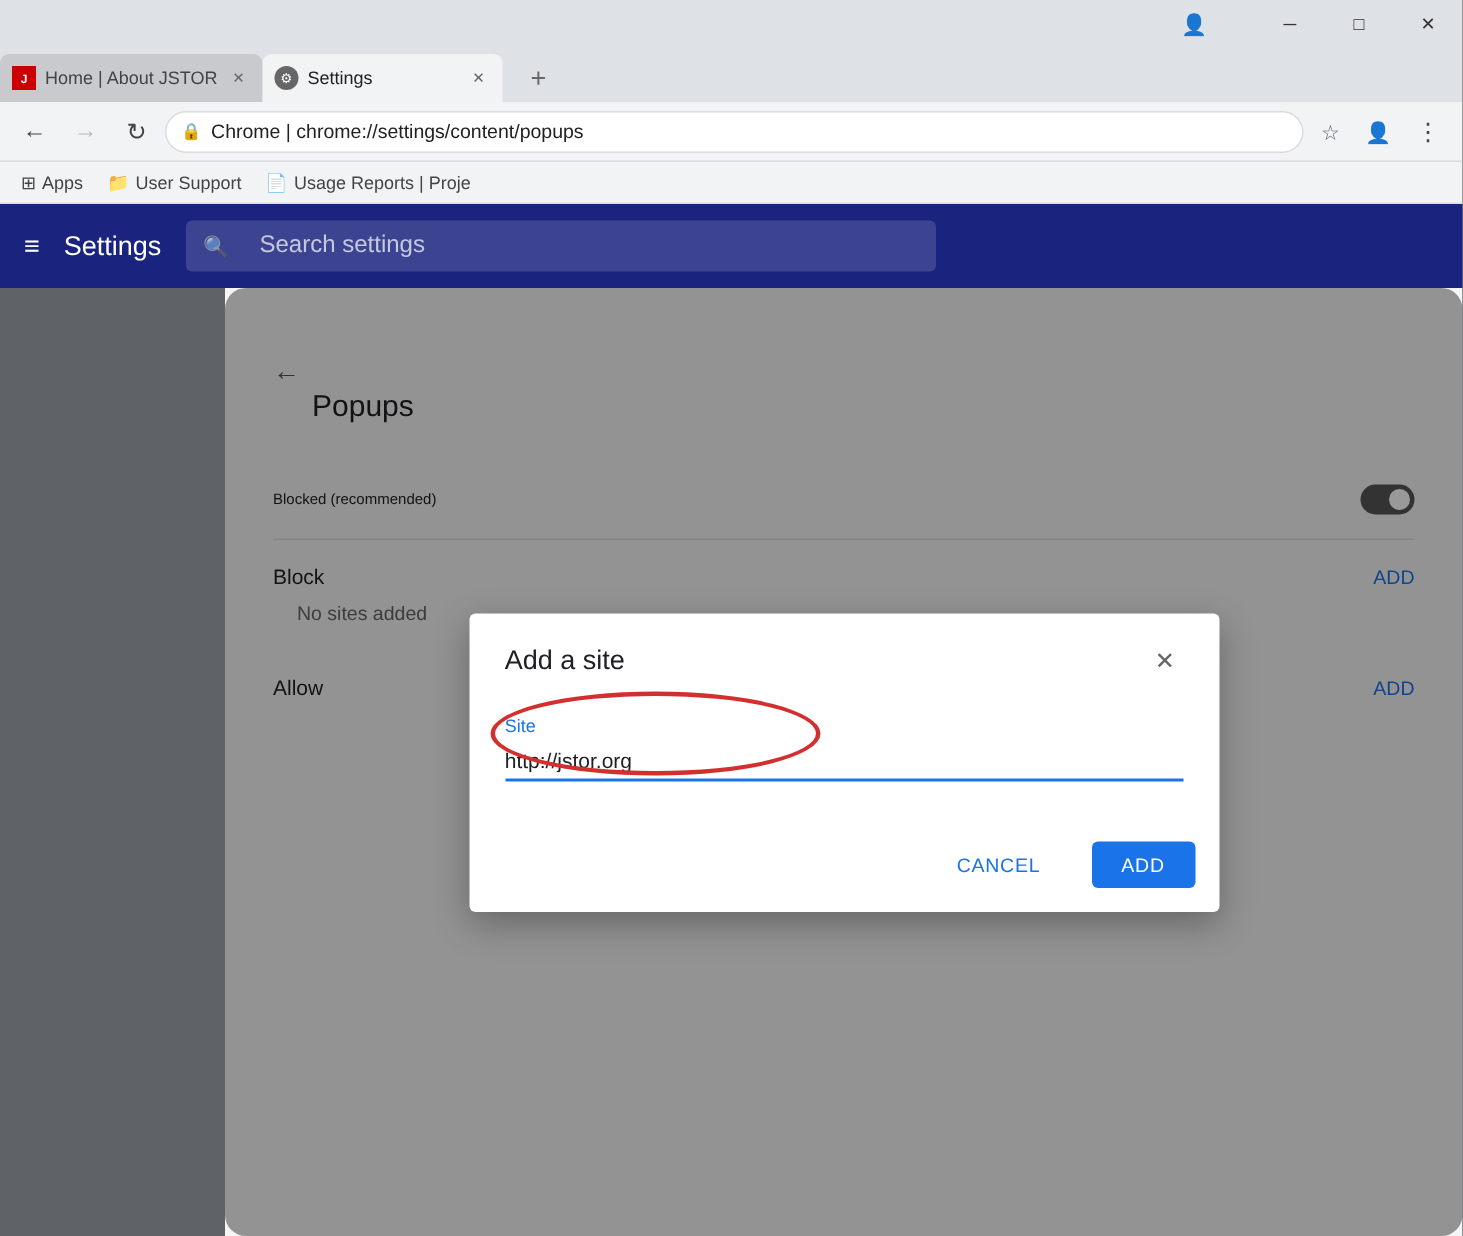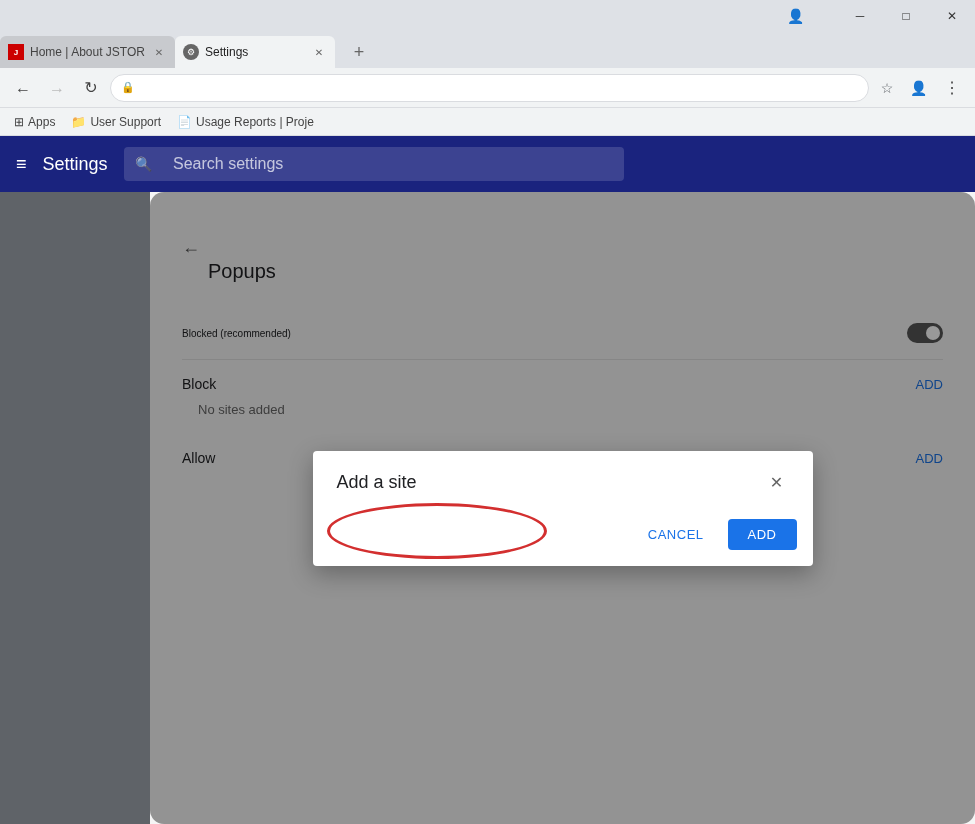--- a/index.html
+++ b/index.html
@@ -389,21 +389,21 @@
       border: 3px solid #d32f2f;
       border-radius: 50%;
       pointer-events: none;
       z-index: 200;
     }
 
     .dialog-actions {
       display: flex;
       align-items: center;
       justify-content: flex-end;
-      gap: 8px;
+      gap: 18px;
       padding: 8px 16px 16px 16px;
     }
     .btn-cancel {
       border: none;
       background: transparent;
       color: #1a73e8;
       font-size: 13px;
       font-weight: 500;
       cursor: pointer;
       padding: 8px 16px;
@@ -477,20 +477,25 @@
       <button class="new-tab-btn">+</button>
     </div>
   </div>
 
   <div class="nav-bar">
     <button class="nav-btn">←</button>
     <button class="nav-btn disabled">→</button>
     <button class="nav-btn">↻</button>
     <div class="address-bar-container">
       <span class="lock-icon">🔒</span>
+      <span class="address-text">
+        <span style="font-weight:500;">Chrome</span>
+        <span> | </span>
+        <span>chrome://settings/content/popups</span>
+      </span>
     </div>
     <button class="star-btn">☆</button>
     <button class="account-btn">👤</button>
     <button class="menu-btn">⋮</button>
   </div>
 
   <div class="bookmarks-bar">
     <div class="bookmark-item">
       <span class="bookmark-icon">⊞</span>
       <span>Apps</span>
@@ -548,20 +553,26 @@
           <div class="overlay">
             <div class="dialog" style="position:relative;">
 
               <div class="red-circle" style="left:14px; top:52px; width:220px; height:56px;"></div>
 
               <div class="dialog-header">
                 <span class="dialog-title">Add a site</span>
                 <button class="dialog-close">✕</button>
               </div>
 
+              <div class="dialog-body">
+                <div class="field-wrapper">
+                  <div class="field-label">Site</div>
+                  <input class="field-input" type="text" value="http://jstor.org" style="">
+                </div>
+              </div>
 
               <div class="dialog-actions">
                 <button class="btn-cancel">CANCEL</button>
                 <button class="btn-add">ADD</button>
               </div>
             </div>
           </div>
 
         </div>
       </div>

